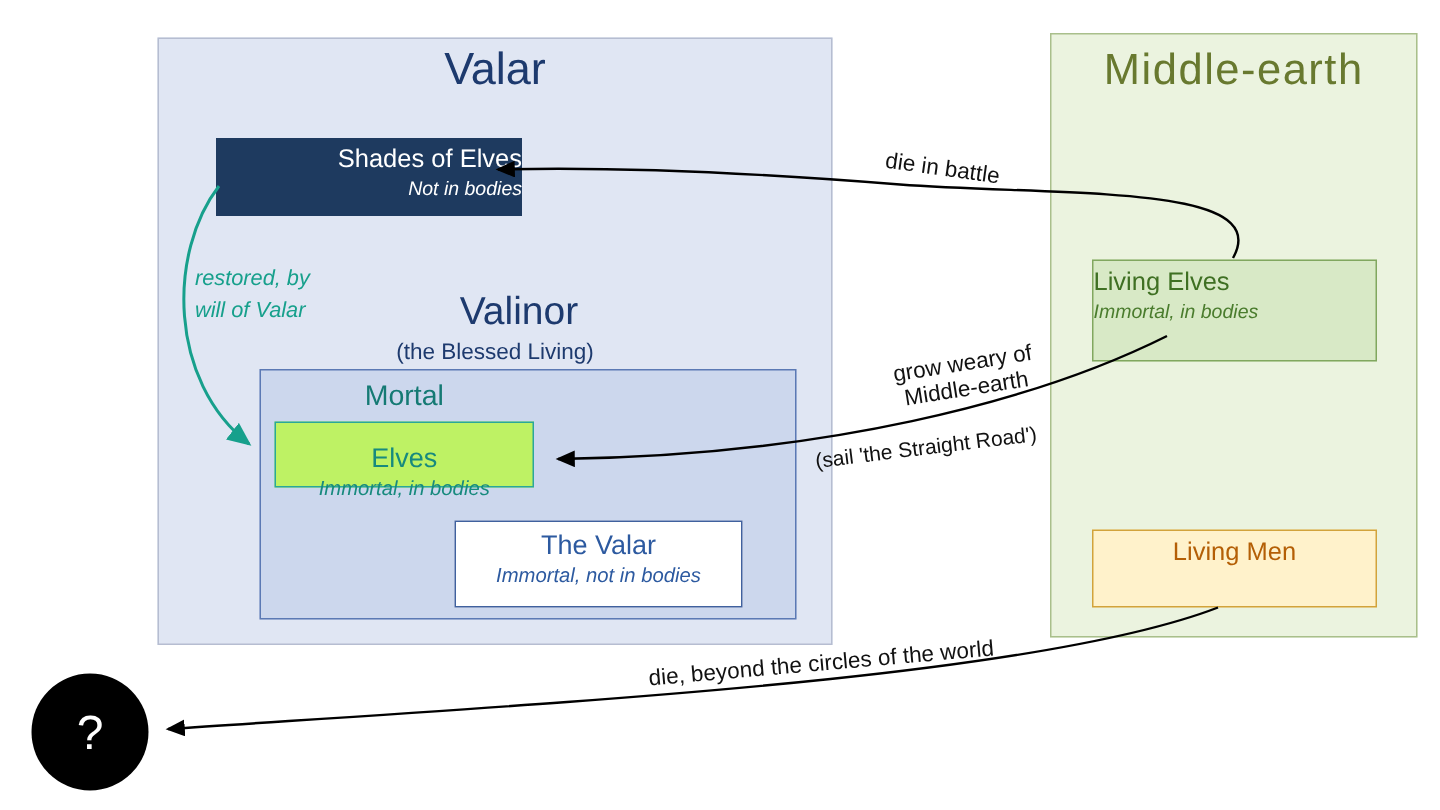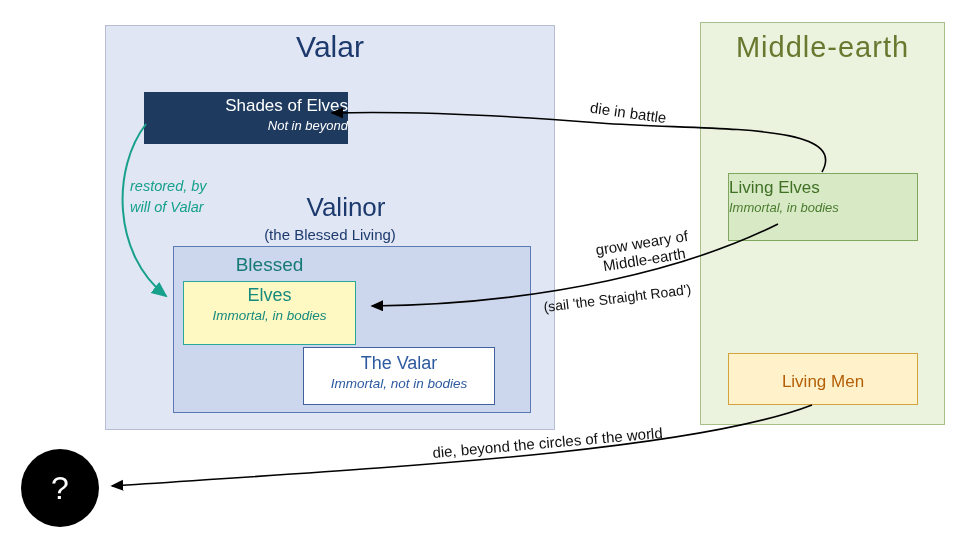--- a/index.html
+++ b/index.html
@@ -24,22 +24,22 @@
   .shades-box .s{font-size:13px;font-style:italic;margin-top:2px;}
   .valinor-title{top:166px;left:16px;width:100%;text-align:center;font-size:26px;color:#1d3a6e;}
   .valinor-sub{top:200px;left:0;width:100%;text-align:center;font-size:15px;color:#1d3a6e;}
 
   .eldamar{
     left:67px;top:220px;width:358px;height:167px;
     background:#ccd7ed;border:1px solid #5b79b4;box-sizing:border-box;
   }
   .eldamar-title{top:7px;left:9px;width:173px;text-align:center;font-size:19px;color:#157a74;}
   .elves-box{
-    left:9px;top:34px;width:173px;height:64px;background:#fef9c3;border:1px solid #2aa79b;
-    box-sizing:border-box;text-align:center;padding-top:3px;
+    left:9px;top:34px;width:173px;height:44px;background:#bef264;border:1px solid #2aa79b;
+    box-sizing:border-box;text-align:center;padding-top:13px;
   }
   .elves-box .t{font-size:18px;color:#178a7e;}
   .elves-box .s{font-size:13.5px;font-style:italic;color:#178a7e;margin-top:2px;}
   .valar-box{
     left:129px;top:100px;width:192px;height:58px;background:#ffffff;border:1px solid #40619e;
     box-sizing:border-box;text-align:center;padding-top:5px;
   }
   .valar-box .t{font-size:18px;color:#2d5aa0;}
   .valar-box .s{font-size:13.5px;font-style:italic;color:#2d5aa0;margin-top:2px;}
 
@@ -50,21 +50,21 @@
   }
   .me-title{top:8px;left:0;width:100%;text-align:center;font-size:29px;color:#68792f;letter-spacing:1px;}
   .living-elves-box{
     left:27px;top:150px;width:190px;height:68px;background:#d8e9c6;border:1px solid #81a75f;
     box-sizing:border-box;text-align:left;padding-top:4px;
   }
   .living-elves-box .t{font-size:17px;color:#3f7023;}
   .living-elves-box .s{font-size:13px;font-style:italic;color:#4a7c2d;margin-top:2px;}
   .living-men-box{
     left:27px;top:330px;width:190px;height:52px;background:#fff2cb;border:1px solid #d2a33b;
-    box-sizing:border-box;text-align:center;padding-top:18px;
+    box-sizing:border-box;text-align:center;padding-top:4px;
   }
   .living-men-box .t{font-size:17px;color:#b45f06;}
   .living-men-box .s{font-size:13px;font-style:italic;color:#b45f06;margin-top:2px;}
 
   
   .q-circle{
     left:21px;top:449px;width:78px;height:78px;border-radius:50%;background:#000;
     color:#fff;display:flex;align-items:center;justify-content:center;font-size:32px;
   }
 
@@ -81,28 +81,28 @@
 </head>
 <body>
 
 <div id="stage">
 
   <div class="abs aman">
     <div class="abs aman-title">Valar</div>
 
     <div class="abs shades-box">
       <div class="t">Shades of Elves</div>
-      <div class="s">Not in beyond</div>
+      <div class="s">Not in bodies</div>
     </div>
 
     <div class="abs valinor-title">Valinor</div>
     <div class="abs valinor-sub">(the Blessed Living)</div>
 
     <div class="abs eldamar">
-      <div class="abs eldamar-title">Blessed</div>
+      <div class="abs eldamar-title">Mortal</div>
 
       <div class="abs elves-box">
         <div class="t">Elves</div>
         <div class="s">Immortal, in bodies</div>
       </div>
 
       <div class="abs valar-box">
         <div class="t">The Valar</div>
         <div class="s">Immortal, not in bodies</div>
       </div>

